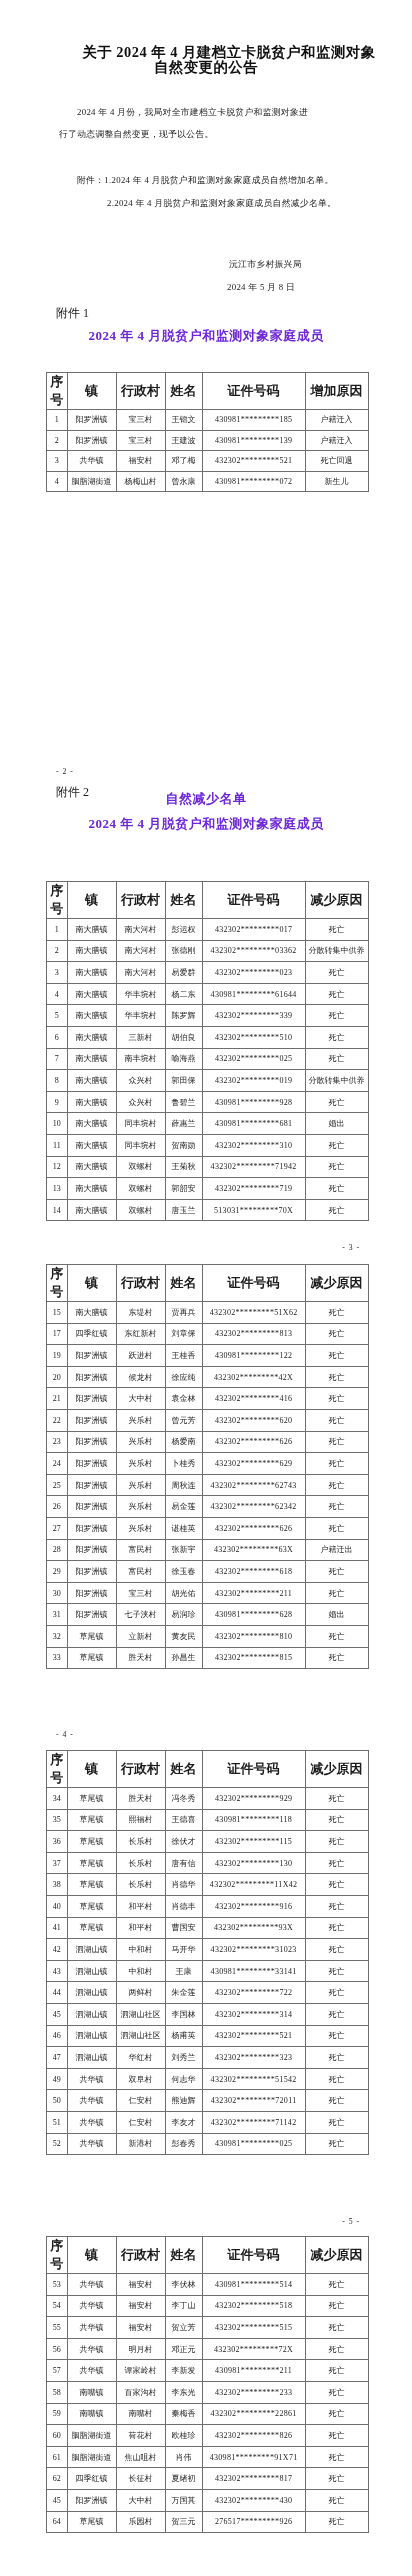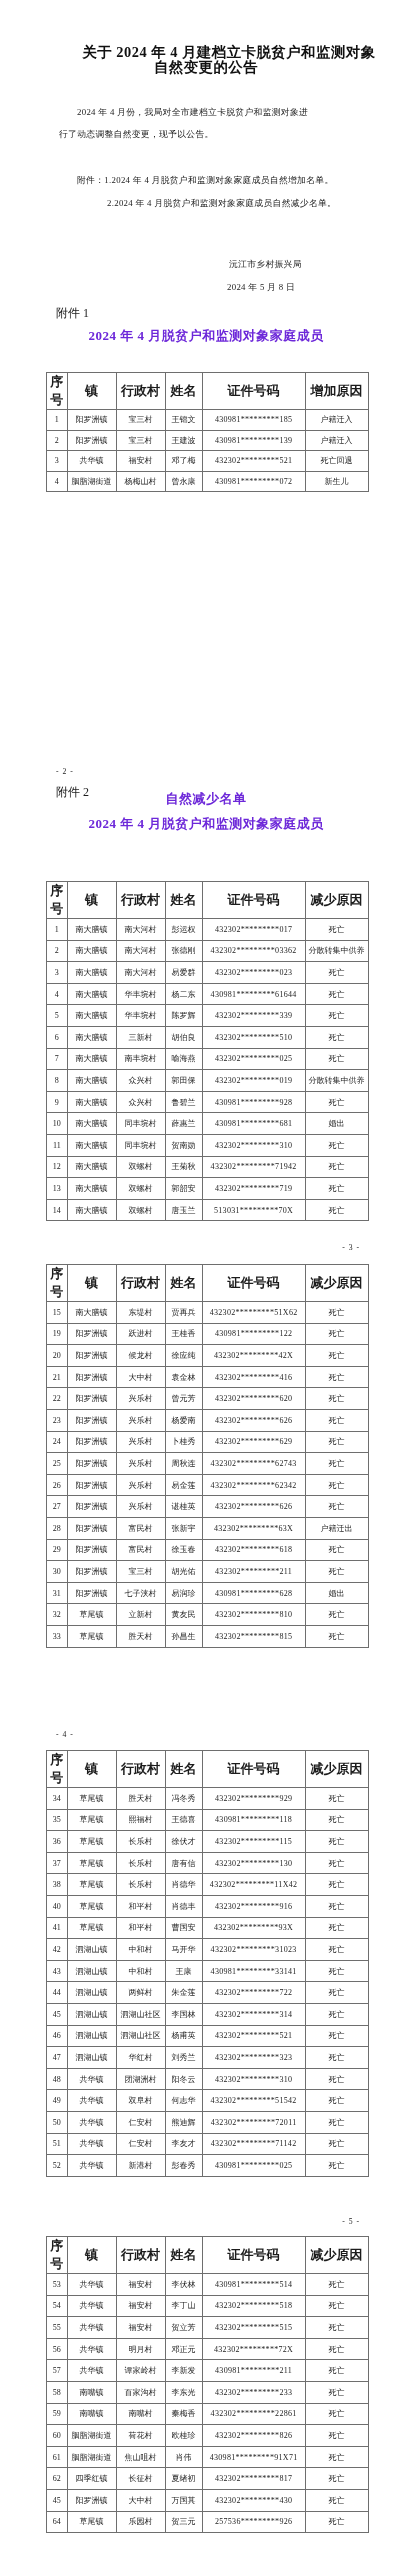--- a/index.html
+++ b/index.html
@@ -284,20 +284,28 @@
         <tbody>
           <tr>
             <td>15</td>
             <td>南大膳镇</td>
             <td>东堤村</td>
             <td>贾再兵</td>
             <td class="id-cell">432302*********51X62</td>
             <td>死亡</td>
           </tr>
           <tr>
+            <td>17</td>
+            <td>四季红镇</td>
+            <td>东红新村</td>
+            <td>刘章保</td>
+            <td class="id-cell">432302*********813</td>
+            <td>死亡</td>
+          </tr>
+          <tr>
             <td>19</td>
             <td>阳罗洲镇</td>
             <td>跃进村</td>
             <td>王桂香</td>
             <td class="id-cell">430981*********122</td>
             <td>死亡</td>
           </tr>
           <tr>
             <td>20</td>
             <td>阳罗洲镇</td>
@@ -535,28 +543,20 @@
           </tr>
           <tr>
             <td>47</td>
             <td>泗湖山镇</td>
             <td>华红村</td>
             <td>刘秀兰</td>
             <td class="id-cell">432302*********323</td>
             <td>死亡</td>
           </tr>
           <tr>
-            <td>48</td>
-            <td>共华镇</td>
-            <td>团湖洲村</td>
-            <td>阳冬云</td>
-            <td class="id-cell">432302*********310</td>
-            <td>死亡</td>
-          </tr>
-          <tr>
             <td>49</td>
             <td>共华镇</td>
             <td>双阜村</td>
             <td>何志华</td>
             <td class="id-cell">432302*********51542</td>
             <td>死亡</td>
           </tr>
           <tr>
             <td>50</td>
             <td>共华镇</td>
@@ -694,21 +694,21 @@
             <td>大中村</td>
             <td>万国其</td>
             <td class="id-cell">432302*********430</td>
             <td>死亡</td>
           </tr>
           <tr>
             <td>64</td>
             <td>草尾镇</td>
             <td>乐园村</td>
             <td>贺三元</td>
-            <td class="id-cell">257536*********926</td>
+            <td class="id-cell">276517*********926</td>
             <td>死亡</td>
           </tr>
         </tbody>
       </table>
     </div>
 
 </div>
 
 
 </body></html>

